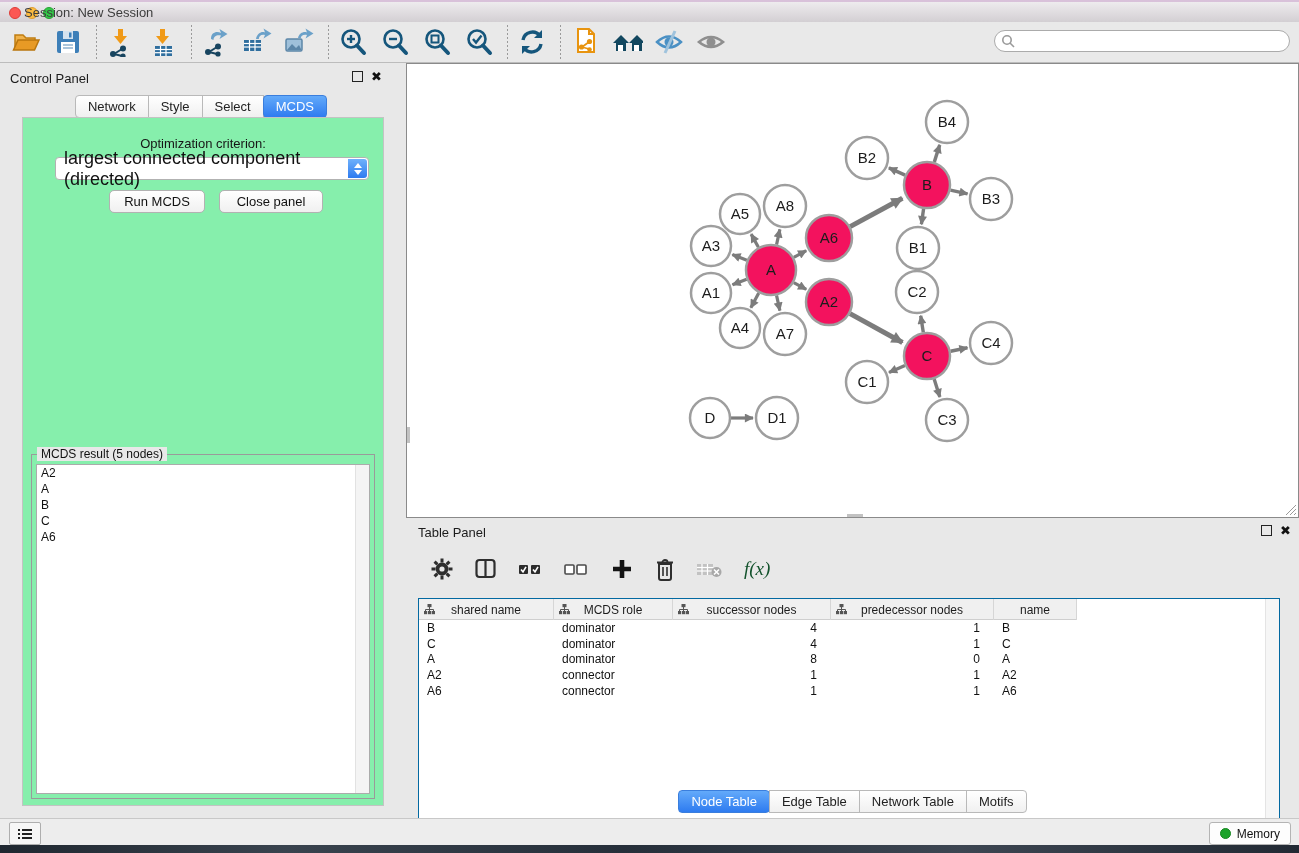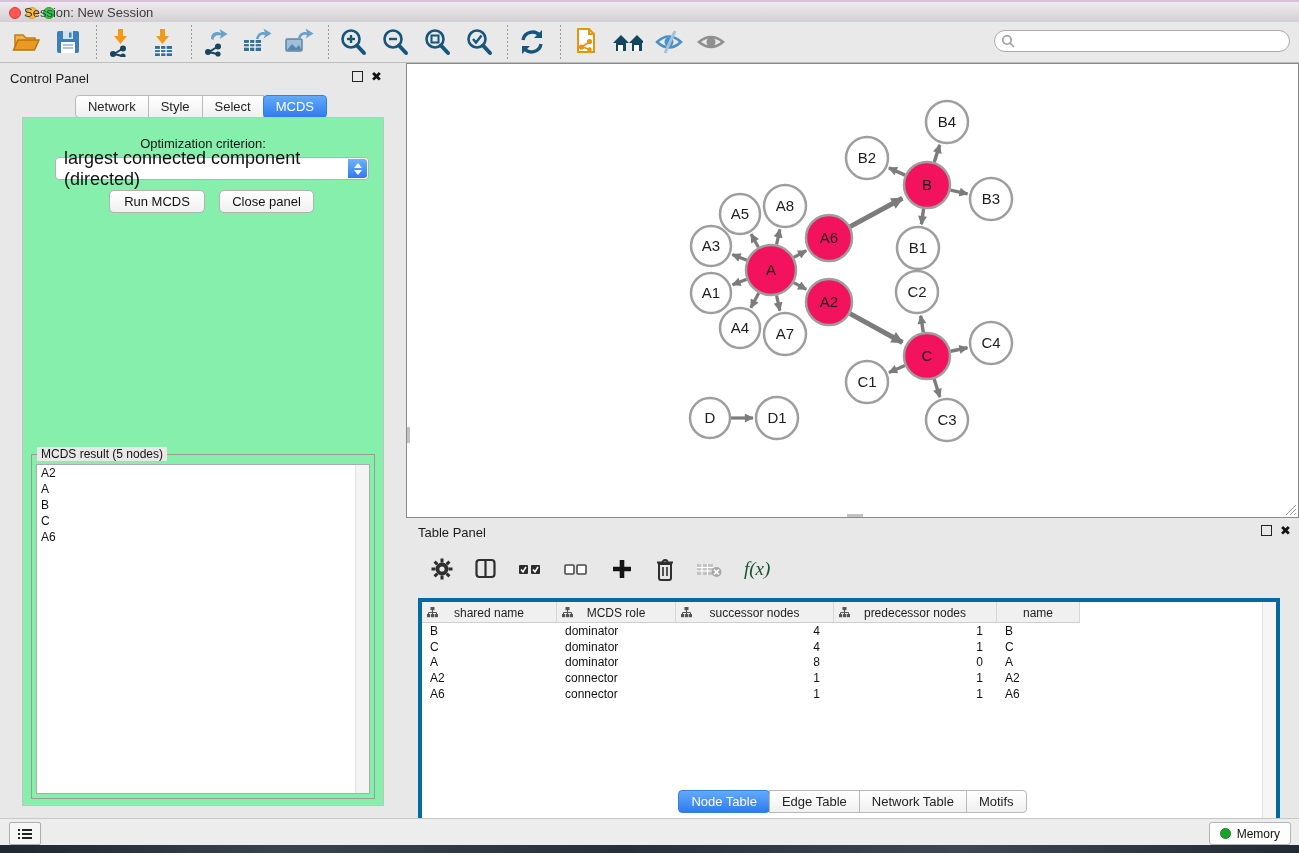--- a/index.html
+++ b/index.html
@@ -42,21 +42,21 @@
   #opt-label{position:absolute;left:0;right:0;top:18px;text-align:center;font-size:13px;color:#161616;}
   #criterion{position:absolute;left:32px;top:39px;width:314px;height:23px;background:#fff;border:1px solid #b2b2b2;
     border-radius:4px;box-sizing:border-box;font-size:18px;color:#111;display:flex;align-items:center;padding-left:8px;}
   #criterion .stepper{position:absolute;right:1px;top:1px;bottom:1px;width:19px;border-radius:0 3px 3px 0;
     background:linear-gradient(#6fb1fb,#2e7bf0);display:flex;flex-direction:column;align-items:center;justify-content:center;gap:2px;}
   .tri-up{width:0;height:0;border-left:4px solid transparent;border-right:4px solid transparent;border-bottom:5px solid #fff;}
   .tri-dn{width:0;height:0;border-left:4px solid transparent;border-right:4px solid transparent;border-top:5px solid #fff;}
   .cp-btn{position:absolute;top:72px;height:23px;background:linear-gradient(#ffffff,#f0f0f0);border:1px solid #b2b2b2;
     border-radius:5px;font-size:13px;color:#111;display:flex;align-items:center;justify-content:center;box-sizing:border-box;}
   #run-btn{left:86px;width:96px;}
-  #closep-btn{left:196px;width:95px;}
+  #closep-btn{left:196px;width:104px;}
   #mcds-box{position:absolute;left:8px;right:8px;top:336px;bottom:6px;border:1px solid #9a9a9a;}
   #mcds-legend{position:absolute;top:-8px;left:5px;background:#e8e8e8;padding:0 4px;font-size:12px;color:#111;}
   #mcds-list{position:absolute;left:4px;right:4px;top:9px;bottom:4px;background:#fff;border:1px solid #ababab;overflow:hidden;}
   #mcds-track{position:absolute;right:0;top:0;bottom:0;width:13px;background:#f4f4f4;border-left:1px solid #e2e2e2;}
   .mcds-item{font-size:12px;line-height:16px;padding-left:4px;color:#111;}
 
   
   #net-window{position:absolute;left:406px;top:63px;width:893px;height:455px;border:1px solid #8a8a8a;
     box-sizing:border-box;background:#fff;}
   #net-titlebar{position:absolute;left:0;top:0;right:0;height:25px;background:linear-gradient(#f2f2f2,#d7d7d7);
@@ -66,21 +66,21 @@
   #graph-svg{position:absolute;left:0;top:0;}
   #vthumb{position:absolute;left:0;top:338px;width:3px;height:16px;background:#c2c2c2;}
   #hthumb{position:absolute;left:440px;bottom:0;width:16px;height:3px;background:#c2c2c2;}
   #grip{position:absolute;right:1px;bottom:1px;}
 
   
   #table-panel{position:absolute;left:406px;top:520px;width:893px;height:292px;}
   #tp-toolbar{position:absolute;left:12px;right:8px;top:28px;height:42px;display:flex;align-items:center;gap:20px;padding-left:12px;}
   #tp-toolbar .tpi{display:flex;align-items:center;justify-content:center;}
   #fx-label{font-family:"Liberation Serif","DejaVu Serif",serif;font-style:italic;font-size:19px;color:#14532d;text-align:center;}
-  #tbl{position:absolute;left:12px;right:19px;top:78px;height:240px;background:#fff;border:4px solid #0369a1;box-sizing:border-box;overflow:hidden;}
+  #tbl{position:absolute;left:12px;right:19px;top:78px;height:240px;background:#fff;border:1px solid #0369a1;box-sizing:border-box;overflow:hidden;}
   #tbl-head{display:flex;height:21px;background:#f0f0f0;border-bottom:1px solid #cfcfcf;box-sizing:border-box;}
   .th{position:relative;display:flex;align-items:center;justify-content:center;font-size:12px;color:#1d1d1d;
       border-right:1px solid #d6d6d6;box-sizing:border-box;height:21px;flex:0 0 auto;}
   .th .tree{position:absolute;left:5px;top:5px;}
   .th.filler{flex:1 1 auto;border-right:none;background:#fff;}
   .tr{display:flex;height:15.7px;align-items:center;}
   .td{font-size:12px;color:#111;flex:0 0 auto;box-sizing:border-box;padding-left:8px;white-space:nowrap;overflow:hidden;}
   .td.num{text-align:right;padding-left:0;padding-right:14px;}
   #tbl-track{position:absolute;right:0;top:0;bottom:0;width:13px;background:#f6f6f6;border-left:1px solid #e4e4e4;}
   #tp-tabs{position:absolute;left:0;right:0;top:270px;display:flex;justify-content:center;}

